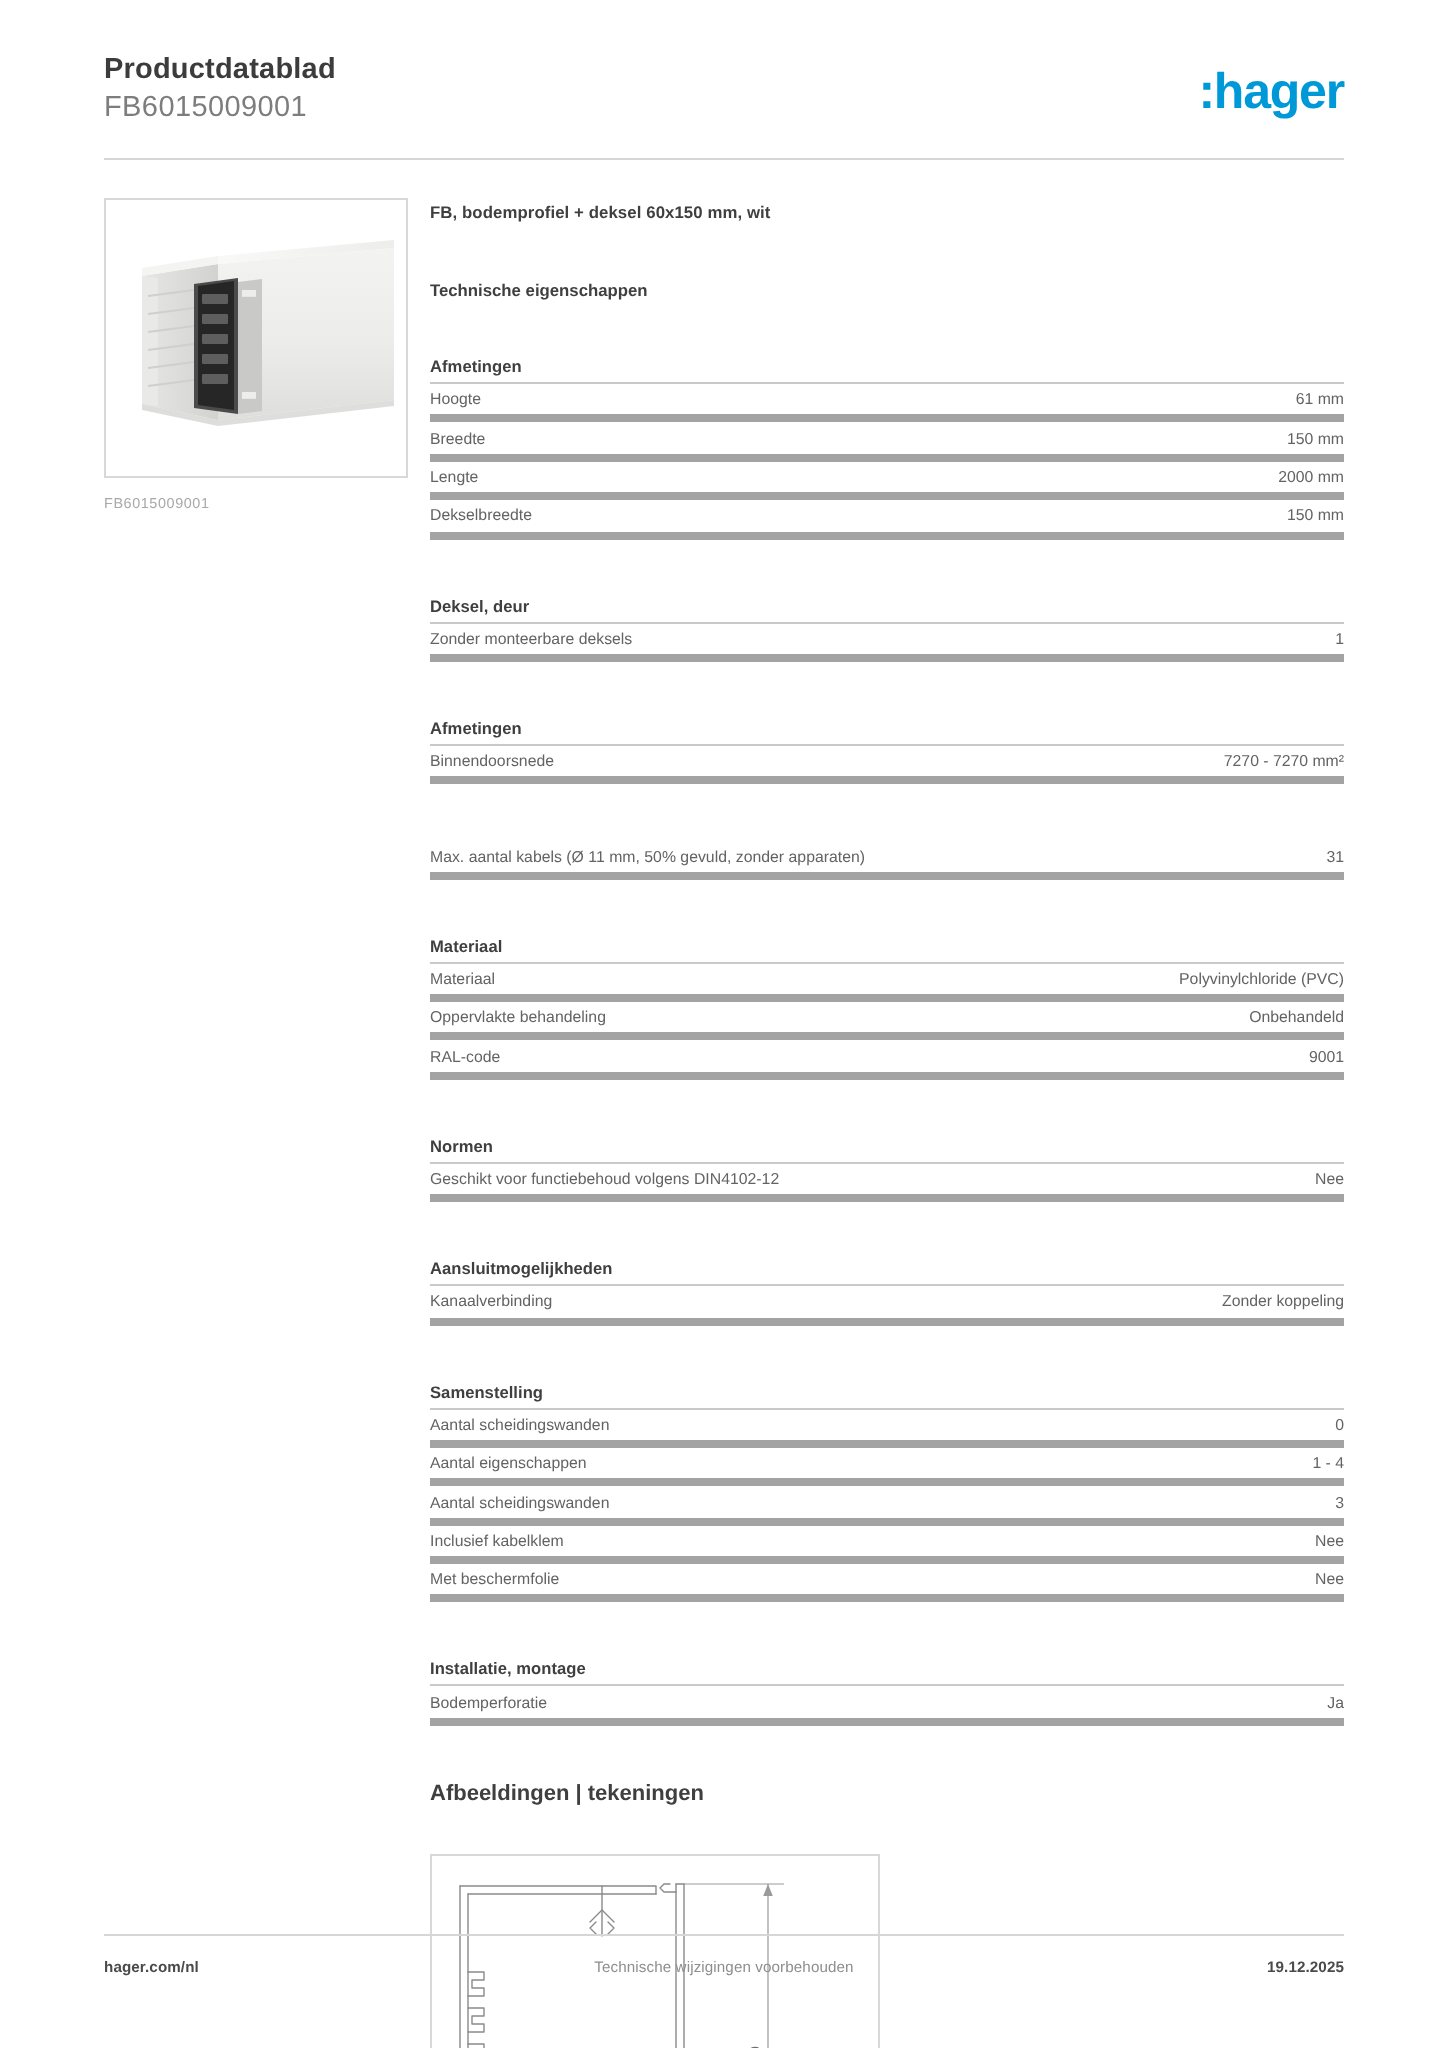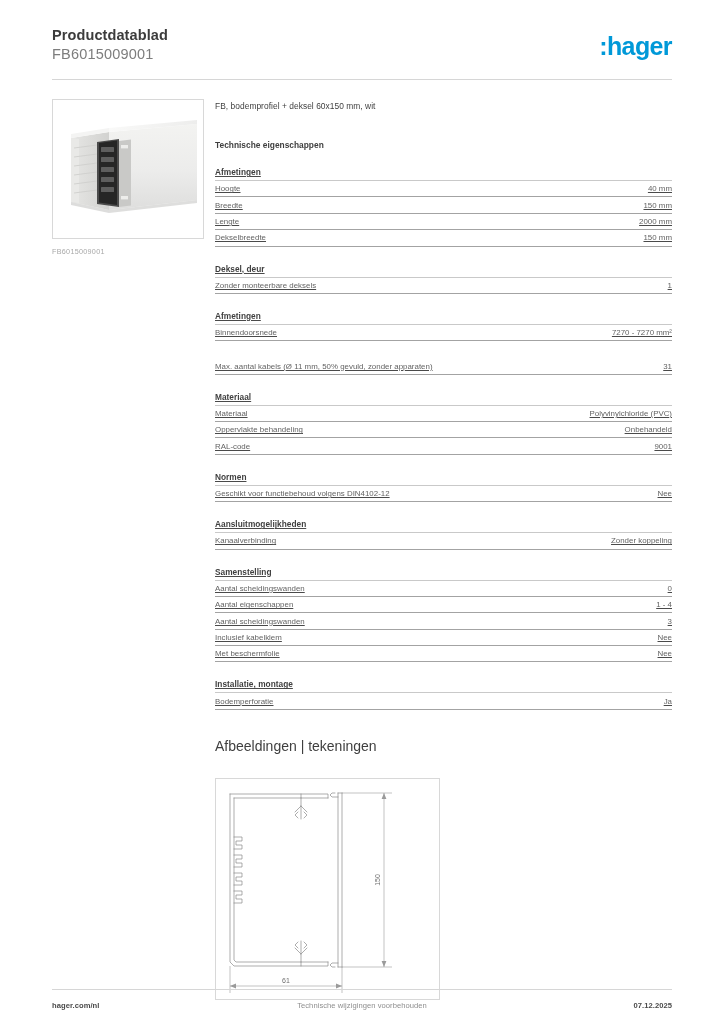--- a/index.html
+++ b/index.html
@@ -93,51 +93,51 @@
   .photo-caption {
     margin-top: 8px;
     font-size: 7.2px;
     color: #a8a8a8;
     letter-spacing: 0.3px;
   }
 
   
   .product-name {
     font-size: 8.4px;
-    font-weight: normal;
+    font-weight: bold;
     color: #3f3f3f;
     letter-spacing: 0.05px;
     padding-top: 2px;
   }
 
   .tech-head {
     font-size: 8.4px;
     font-weight: bold;
     color: #3f3f3f;
     margin-top: 29px;
   }
 
   
-  .spec-group { margin-top: 17px; text-decoration: underline; }
+  .spec-group { margin-top: 28px; }
   .spec-group:first-of-type { margin-top: 17px; }
 
   .group-title {
     font-size: 8.3px;
     font-weight: bold;
     color: #3f3f3f;
     padding-bottom: 3px;
     border-bottom: 1px solid #c9c9c9;
     letter-spacing: 0.02px;
   }
 
   .spec-row {
     display: flex;
     justify-content: space-between;
     align-items: baseline;
-    border-bottom: 1px solid #a3a3a3;
+    border-bottom: 4px solid #a3a3a3;
     padding: 3.2px 0 3.2px 0;
     min-height: 14.3px;
     gap: 40px;
   }
 
   .spec-label {
     font-size: 7.9px;
     color: #636363;
     letter-spacing: 0.01px;
     white-space: nowrap;
@@ -146,43 +146,43 @@
   .spec-value {
     font-size: 7.9px;
     color: #636363;
     text-align: right;
     white-space: nowrap;
     padding-left: 12px;
   }
 
   
   .draw-head {
-    font-size: 14px;
-    font-weight: normal;
+    font-size: 11px;
+    font-weight: bold;
     color: #3f3f3f;
     margin-top: 28px;
     margin-bottom: 24px;
   }
 
   .draw-frame {
     width: 225px;
     height: 222px;
     border: 1px solid #d8d8d8;
     background: #fff;
     position: relative;
   }
 
   .draw-frame svg { display: block; }
 
   
   .footer {
     position: absolute;
     left: 52px;
     right: 52px;
-    bottom: 14px;
+    bottom: 36px;
   }
 
   .footer-rule {
     height: 1px;
     background: #d6d6d6;
     margin-bottom: 11px;
   }
 
   .footer-row {
     display: flex;
@@ -290,21 +290,21 @@
 
     <div class="col-right">
 
       <div class="product-name">FB, bodemprofiel + deksel 60x150 mm, wit</div>
       <div class="tech-head">Technische eigenschappen</div>
 
       <div class="spec-group">
         <div class="group-title">Afmetingen</div>
         <div class="spec-row">
           <div class="spec-label">Hoogte</div>
-          <div class="spec-value">40 mm</div>
+          <div class="spec-value">61 mm</div>
         </div>
         <div class="spec-row">
           <div class="spec-label">Breedte</div>
           <div class="spec-value">150 mm</div>
         </div>
         <div class="spec-row">
           <div class="spec-label">Lengte</div>
           <div class="spec-value">2000 mm</div>
         </div>
         <div class="spec-row">
@@ -456,17 +456,17 @@
       </div>
 
     </div>
   </div>
 
   <div class="footer">
     <div class="footer-rule"></div>
     <div class="footer-row">
       <div class="footer-left">hager.com/nl</div>
       <div class="footer-center">Technische wijzigingen voorbehouden</div>
-      <div class="footer-right">07.12.2025</div>
+      <div class="footer-right">19.12.2025</div>
     </div>
   </div>
 
 </div>
 
 </body></html>

